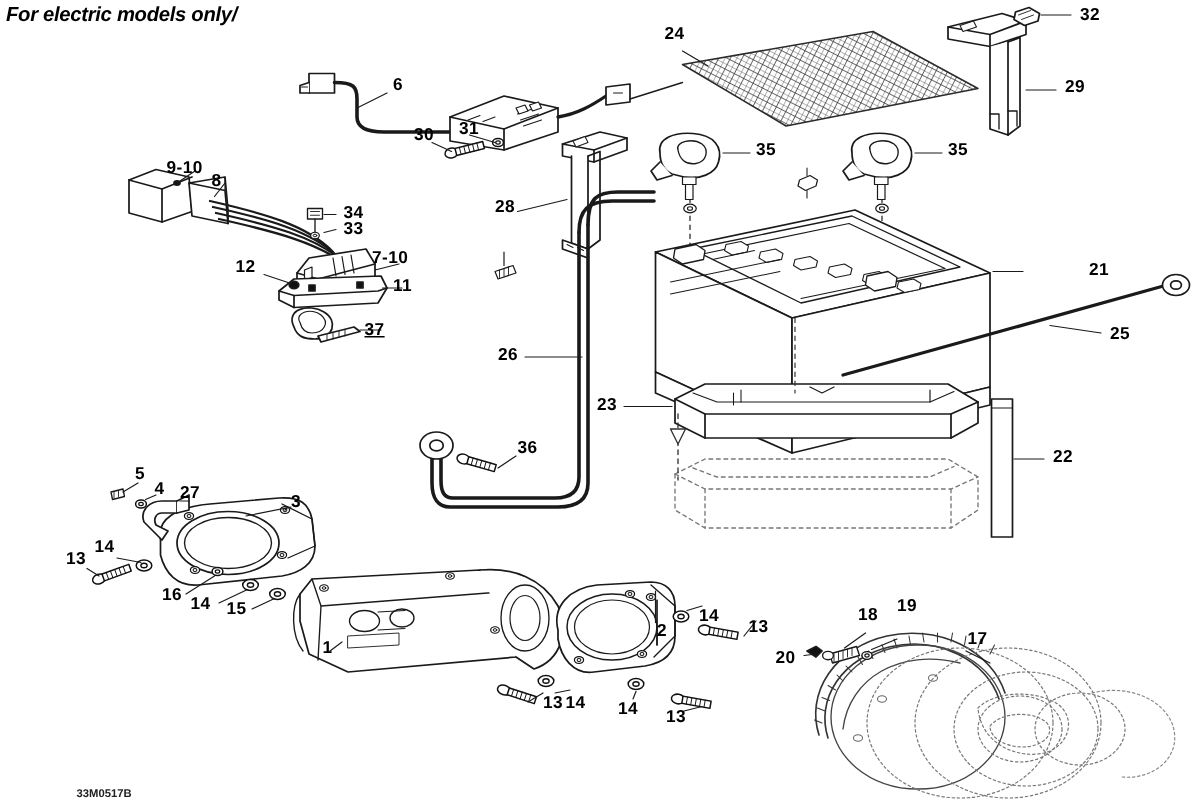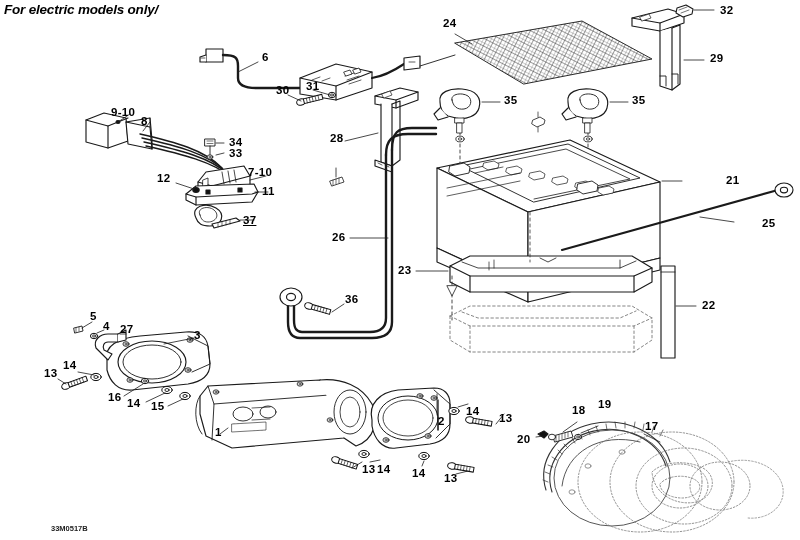--- a/index.html
+++ b/index.html
@@ -504,21 +504,21 @@
     <div class="cal" style="left:262px;top:185px;">11</div>
     <div class="cal" style="left:243px;top:214px;text-decoration:underline;">37</div>
     <div class="cal" style="left:330px;top:132px;">28</div>
     <div class="cal" style="left:332px;top:231px;text-align:right;">26</div>
     <div class="cal" style="left:443px;top:17px;">24</div>
     <div class="cal" style="left:720px;top:4px;">32</div>
     <div class="cal" style="left:710px;top:52px;">29</div>
     <div class="cal" style="left:504px;top:94px;">35</div>
     <div class="cal" style="left:632px;top:94px;">35</div>
     <div class="cal" style="left:706px;top:174px;margin-left:20px;">21</div>
-    <div class="cal" style="left:740px;top:217px;margin-left:22px;">25</div>
+    <div class="cal" style="left:740px;top:217px;">25</div>
     <div class="cal" style="left:398px;top:264px;">23</div>
     <div class="cal" style="left:702px;top:299px;">22</div>
     <div class="cal" style="left:345px;top:293px;">36</div>
     <div class="cal" style="left:90px;top:310px;">5</div>
     <div class="cal" style="left:103px;top:320px;">4</div>
     <div class="cal" style="left:120px;top:323px;">27</div>
     <div class="cal" style="left:194px;top:329px;">3</div>
     <div class="cal" style="left:44px;top:367px;">13</div>
     <div class="cal" style="left:63px;top:359px;">14</div>
     <div class="cal" style="left:108px;top:391px;">16</div>

